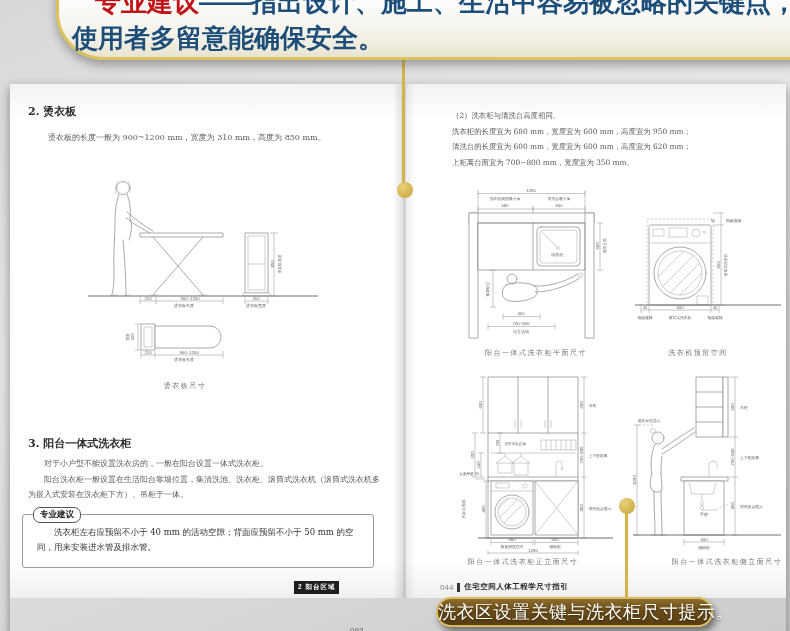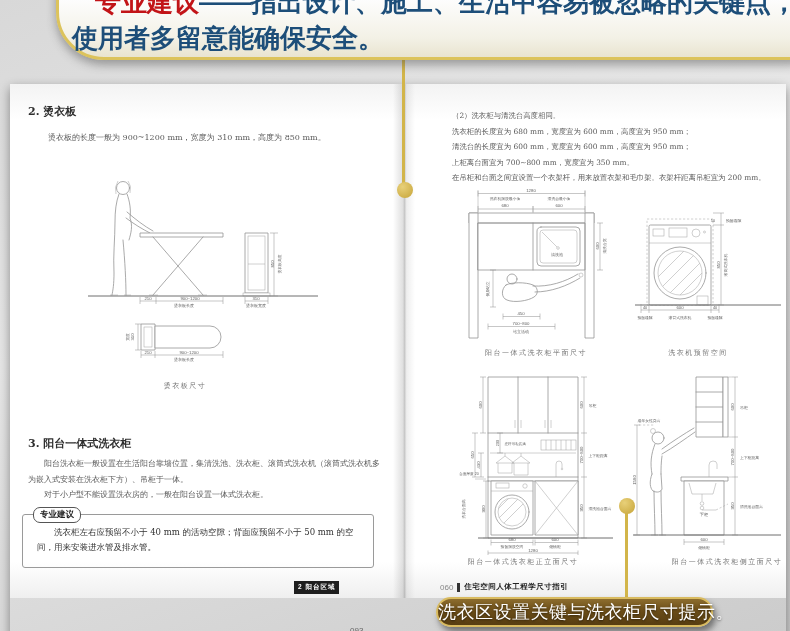--- a/index.html
+++ b/index.html
@@ -132,40 +132,39 @@
           <text x="69" y="159" text-anchor="middle" font-size="3.8" transform="rotate(-90 69 159)">宽度</text>
           <text x="88" y="175.5" text-anchor="middle" font-size="4.3">210</text>
           <text x="129" y="175.5" text-anchor="middle" font-size="4.3">900~1200</text>
           <text x="124" y="183" text-anchor="middle" font-size="4">烫衣板长度</text>
         </g>
     </svg>
     <div class="caption" style="left:50px;top:297px;width:250px;">烫衣板尺寸</div>
 
     <div class="h-num" style="left:18px;top:352px;">3. 阳台一体式洗衣柜</div>
     <div class="para" style="left:18px;top:372px;width:358px;">
+      <p>对于小户型不能设置洗衣房的，一般在阳台设置一体式洗衣柜。</p>
       <p>阳台洗衣柜一般设置在生活阳台靠墙位置，集清洗池、洗衣柜、滚筒式洗衣机（滚筒式洗衣机多为嵌入式安装在洗衣柜下方）、吊柜于一体。</p>
-      <p>对于小户型不能设置洗衣房的，一般在阳台设置一体式洗衣柜。</p>
     </div>
 
     <div class="tipbox">
       <span class="tiplabel">专业建议</span>
       <div class="tipbody">洗衣柜左右应预留不小于 40 mm 的活动空隙；背面应预留不小于 50 mm 的空间，用来安装进水管及排水管。</div>
     </div>
 
     <span class="footer-badge">2 阳台区域</span>
     <span class="footer-pagenum">093</span>
   </div>
 
   <div class="page page-right">
     <div class="intro-block">
       <div class="intro-line">（2）洗衣柜与清洗台高度相同。</div>
       <div class="intro-line">洗衣柜的长度宜为 680 mm，宽度宜为 600 mm，高度宜为 950 mm；</div>
-      <div class="intro-line">清洗台的长度宜为 600 mm，宽度宜为 600 mm，高度宜为 950 mm；</div>
+      <div class="intro-line">清洗台的长度宜为 600 mm，宽度宜为 600 mm，高度宜为 620 mm；</div>
       <div class="intro-line">上柜离台面宜为 700~800 mm，宽度宜为 350 mm。</div>
-      <div class="intro-line">在吊柜和台面之间宜设置一个衣架杆，用来放置衣架和毛巾架。衣架杆距离吊柜宜为 200 mm。</div>
     </div>
 
     <svg style="left:48px;top:102px;" width="170" height="160" viewBox="0 0 170 160">
       <g>
         <path class="dim" d="M27,4.5 V10.5 M134,4.5 V10.5 M27,7.5 H134"></path>
         <path class="dim" d="M27,20 V26 M82,20 V26 M134,20 V26 M27,23 H134"></path>
         <path class="thin" d="M27,27 V4.5 M134,27 V4.5 M82,37 V20"></path>
       </g>
       <g>
         <rect class="drawf" x="18" y="27" width="125" height="10"></rect>
@@ -377,21 +376,21 @@
           <text x="102.5" y="136" text-anchor="middle" font-size="4.3" transform="rotate(-90 102.5 136)">950</text>
           <text x="109" y="137.5" text-anchor="start" font-size="3.8">清洗池台面高</text>
           <text x="73" y="146" text-anchor="middle" font-size="4.2">下柜</text>
           <text x="73" y="170.5" text-anchor="middle" font-size="4.3">600</text>
           <text x="73" y="178.5" text-anchor="middle" font-size="3.8">储物柜</text>
         </g>
     </svg>
     <div class="caption" style="left:244px;top:473px;width:160px;">阳台一体式洗衣柜侧立面尺寸</div>
 
     <div class="footer-right">
-      <span>060</span>
+      <span>044</span>
       <span class="footer-bar"></span>
       <span class="footer-title">住宅空间人体工程学尺寸指引</span>
     </div>
   </div>
 
   <div class="gutter"></div>
 </div>
 
 <div class="gold-line" style="left:402px;top:57px;height:126px;"></div>
 <div class="gold-ball" style="left:397px;top:182px;"></div>

